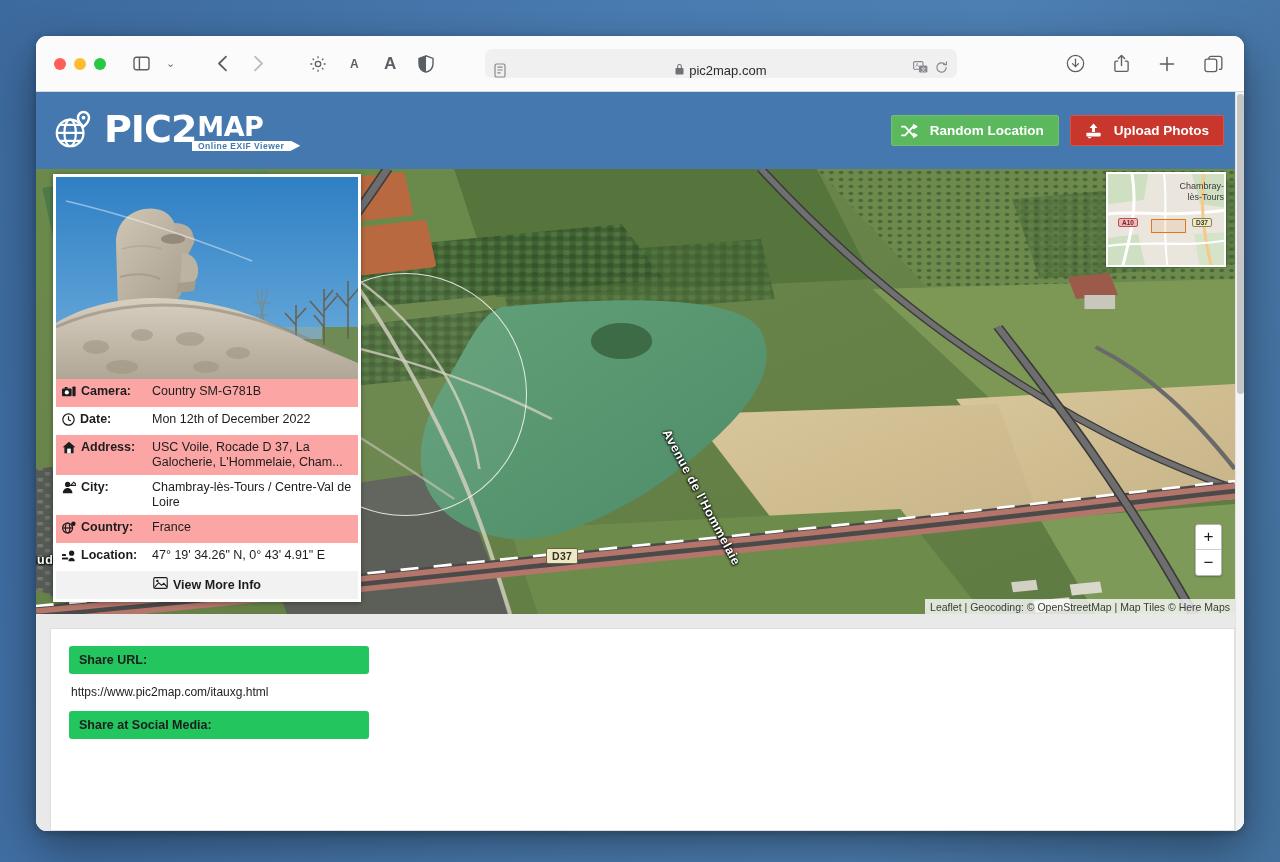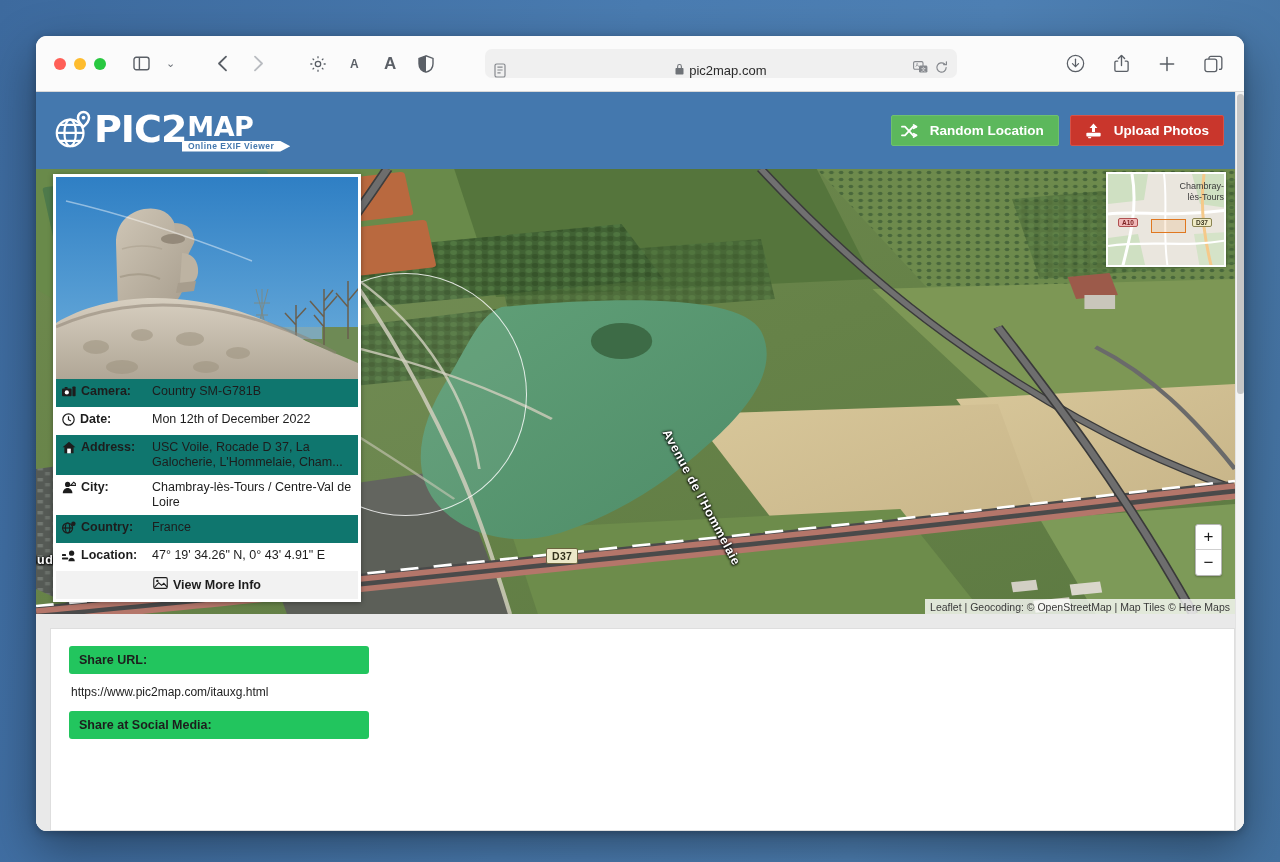--- a/index.html
+++ b/index.html
@@ -107,21 +107,21 @@
   
   .site-header {
     height: 77px;
     background: #4478ae;
     display: flex;
     align-items: center;
     padding: 0 20px 0 12px;
     flex: none;
     position: relative;
   }
-  .logo { display: flex; align-items: flex-end; padding-left: 4px; }
+  .logo { display: flex; align-items: flex-start; gap: 10px; padding-left: 4px; }
   .logo-mark { width: 42px; height: 42px; flex: none; }
   .logo-text { display: flex; flex-direction: column; line-height: 1; }
   .logo-row { display: flex; align-items: baseline; }
   .logo-pic {
     font-size: 38px; font-weight: 800; color: #ffffff;
     letter-spacing: -1px; font-family: "DejaVu Sans", sans-serif;
   }
   .logo-map {
     font-size: 27px; font-weight: 800; color: #ffffff;
     letter-spacing: -.5px; font-family: "DejaVu Sans", sans-serif;
@@ -278,21 +278,21 @@
     background: #5c8fd0;
   }
   .rows { padding: 0; }
   .row {
     display: flex;
     align-items: flex-start;
     font-size: 12.5px;
     padding: 5px 6px;
     line-height: 15px;
   }
-  .row.alt { background: #0f766e; }
+  .row.alt { background: #fca5a5; }
   .row .lbl {
     width: 90px; flex: none;
     font-weight: 700; color: #1d1d1d;
     display: flex; align-items: flex-start; gap: 5px;
   }
   .row .lbl svg { flex: none; margin-top: 1px; }
   .row .val { color: #1d1d1d; }
   .morerow {
     background: #f2f2f2;
     text-align: center;

